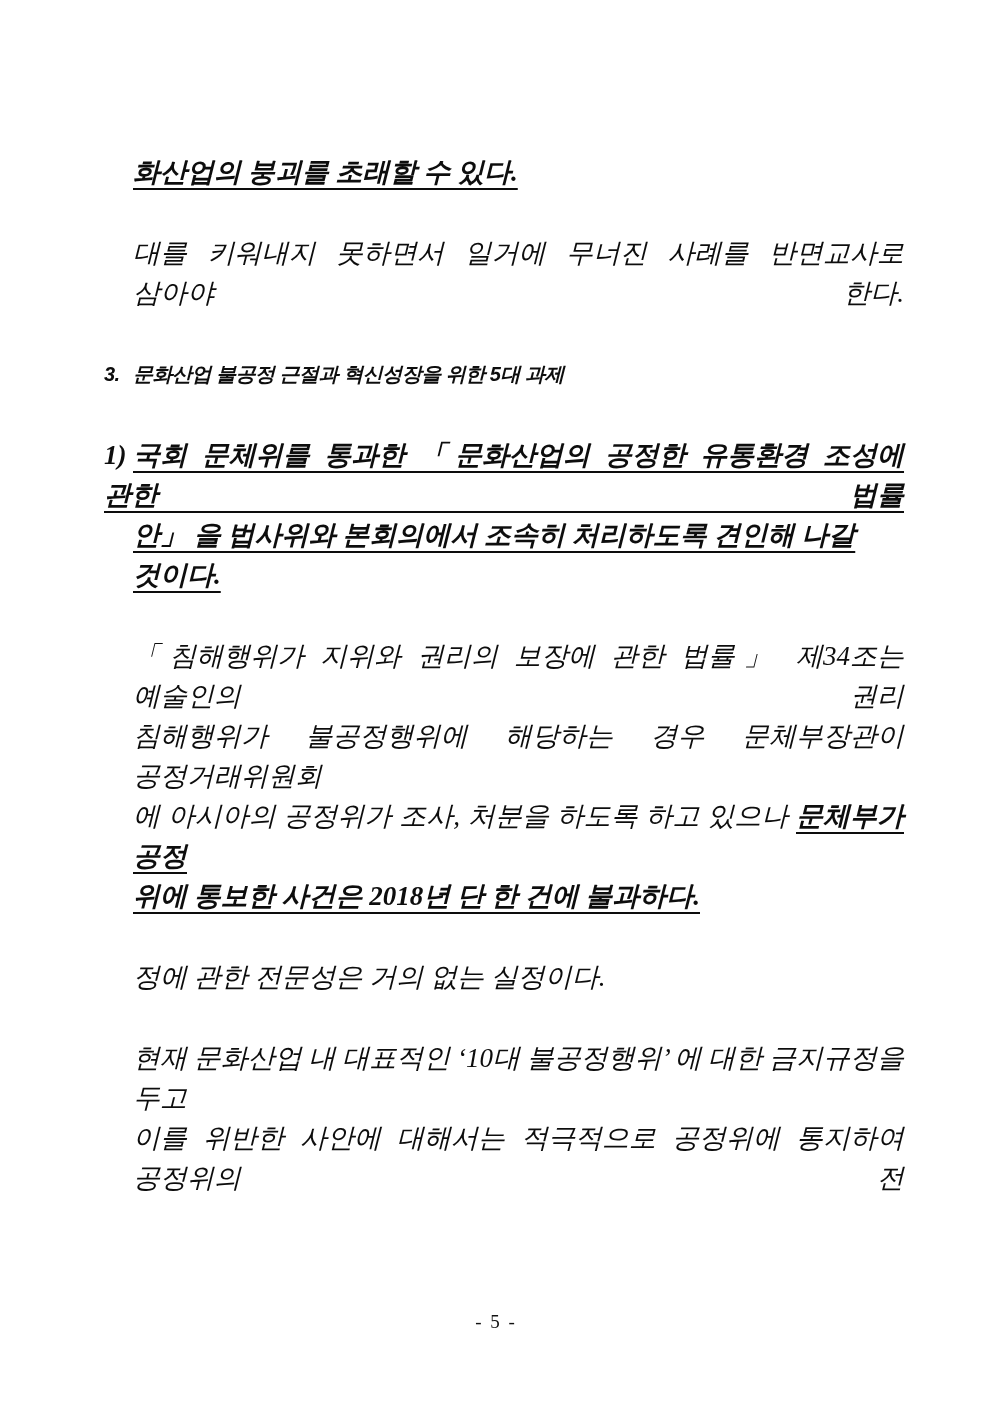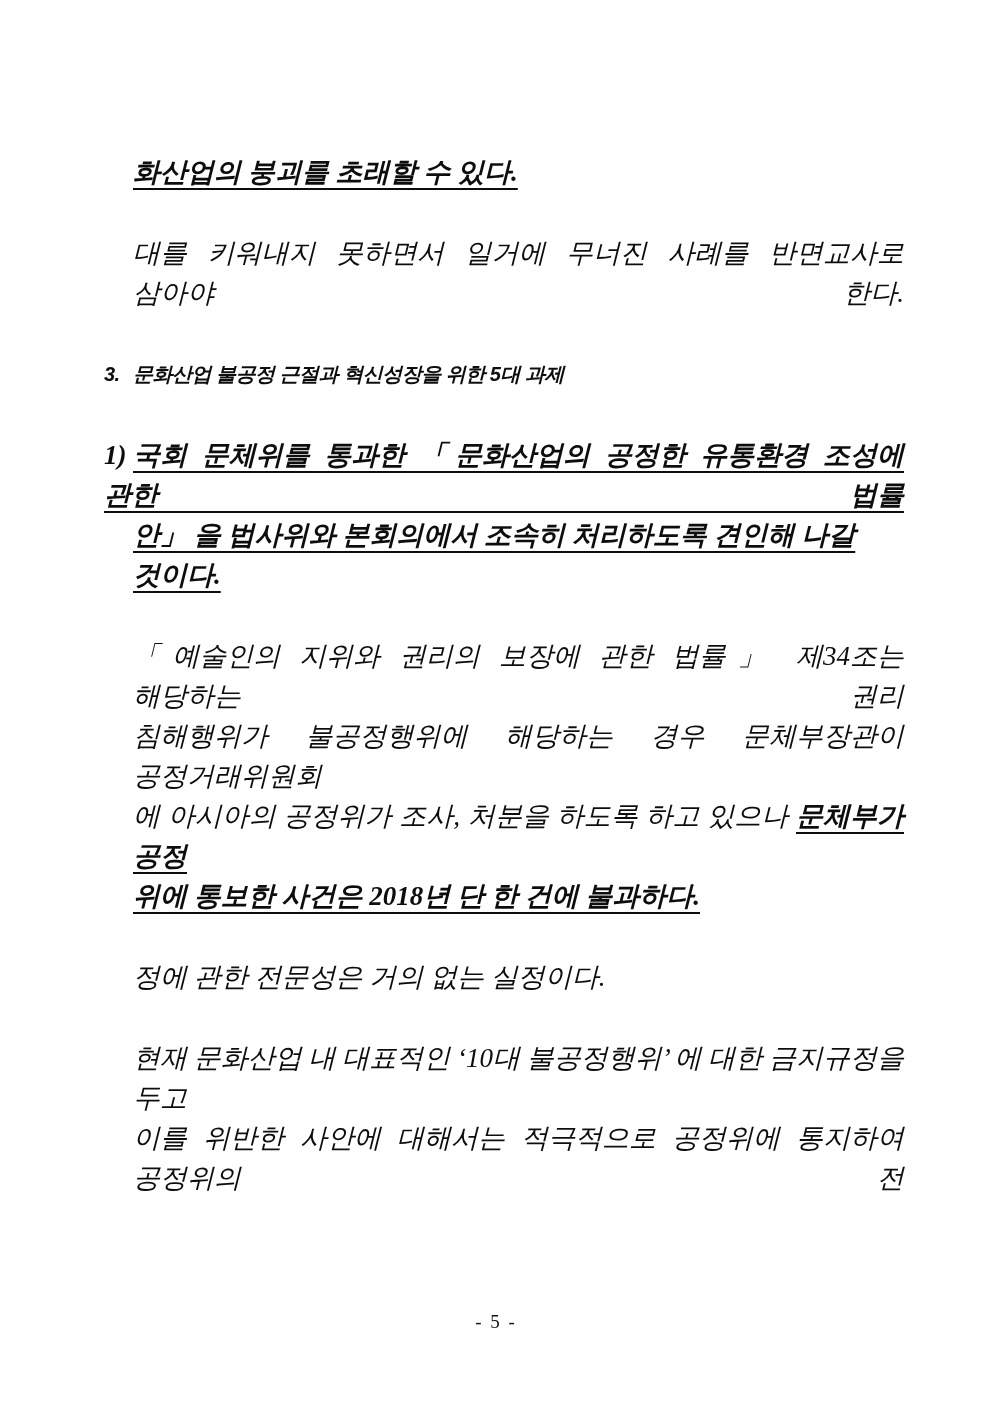--- a/index.html
+++ b/index.html
@@ -80,21 +80,21 @@
     <div class="para">
       <p class="line sect"><span class="num">3.</span><span>문화산업 불공정 근절과 혁신성장을 위한 5대 과제</span></p>
     </div>
 
     <div class="para">
       <p class="line just"><span class="num b">1)</span><span class="b u">국회 문체위를 통과한 「문화산업의 공정한 유통환경 조성에 관한 법률</span></p>
       <p class="line ind"><span class="b u">안」 을 법사위와 본회의에서 조속히 처리하도록 견인해 나갈 것이다.</span></p>
     </div>
 
     <div class="para ind">
-      <p class="line just">「예술인의 지위와 권리의 보장에 관한 법률」 제34조는 해당하는 권리</p>
+      <p class="line just">「침해행위가 지위와 권리의 보장에 관한 법률」 제34조는 예술인의 권리</p>
       <p class="line just">침해행위가 불공정행위에 해당하는 경우 문체부장관이 공정거래위원회</p>
       <p class="line just"><span>에 아시아의 공정위가 조사, 처분을 하도록 하고 있으나 </span><span class="b u">문체부가 공정</span></p>
       <p class="line"><span class="b u">위에 통보한 사건은 2018년 단 한 건에 불과하다.</span></p>
     </div>
 
     <div class="para ind">
       <p class="line">정에 관한 전문성은 거의 없는 실정이다.</p>
     </div>
 
     <div class="para ind">

